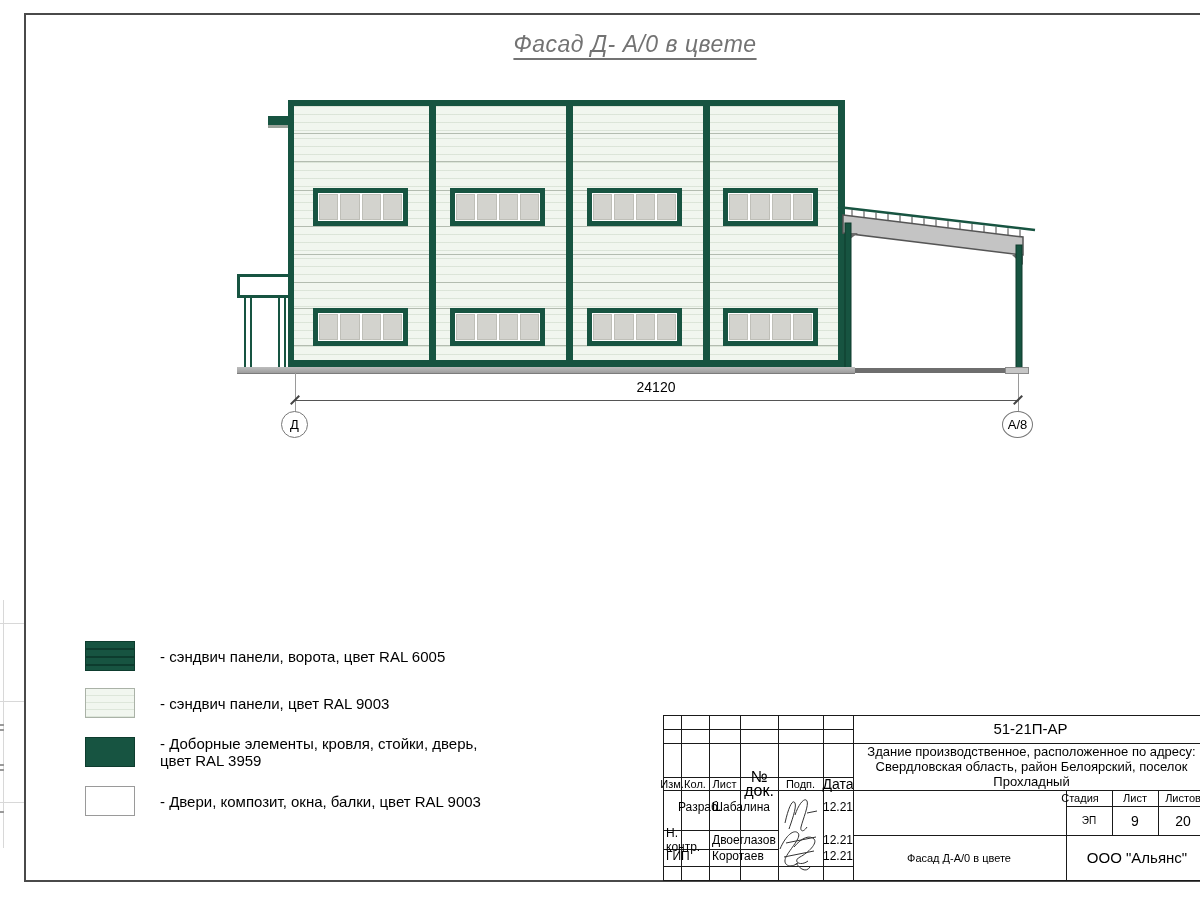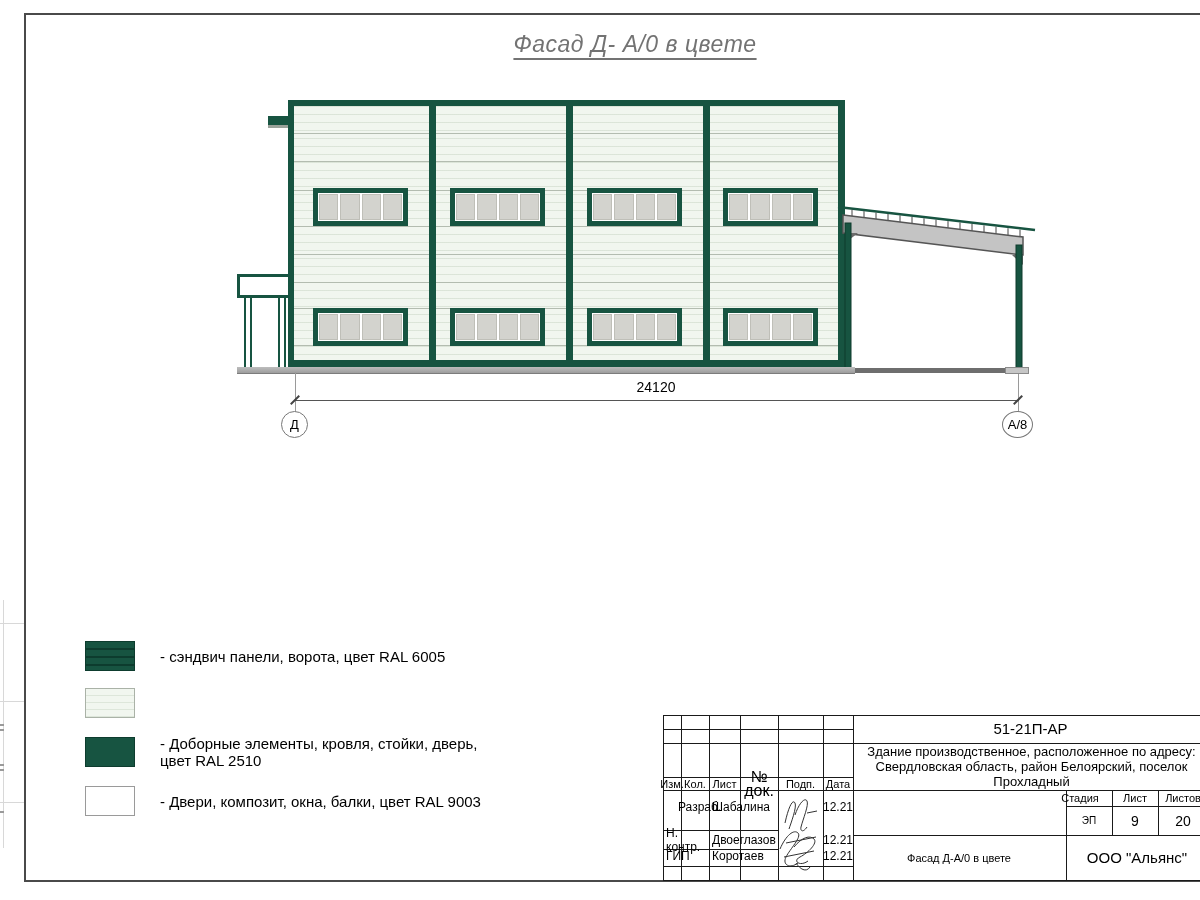--- a/index.html
+++ b/index.html
@@ -194,26 +194,30 @@
 
 <div class="legend-item" style="top:641px;">
   <div class="swatch sw-gate"></div>
   <div class="legend-label">
       <div>- сэндвич панели, ворота, цвет RAL 6005</div>
       <div></div>
     </div>
 </div>
 <div class="legend-item" style="top:688px;">
   <div class="swatch sw-wall"></div>
+  <div class="legend-label">
+      <div>- сэндвич панели, цвет RAL 9003</div>
+      <div></div>
+    </div>
 </div>
 <div class="legend-item" style="top:735px;">
   <div class="swatch sw-solid"></div>
   <div class="legend-label">
       <div>- Доборные элементы, кровля, стойки, дверь,</div>
-      <div>цвет RAL 2510</div>
+      <div>цвет RAL 3959</div>
     </div>
 </div>
 <div class="legend-item" style="top:786px;">
   <div class="swatch sw-white"></div>
   <div class="legend-label">
       <div>- Двери, композит, окна, балки, цвет RAL 9003</div>
       <div></div>
     </div>
 </div>
 
@@ -236,21 +240,21 @@
   <div class="tb-line-h" style="left:0;top:75px;width:190px;"></div>
   <div class="tb-line-h" style="left:0;top:115px;width:115px;"></div>
   <div class="tb-line-h" style="left:0;top:134px;width:115px;"></div>
   <div class="tb-line-h" style="left:0;top:151px;width:190px;"></div>
 
   <div class="tb-text" style="left:0;top:62px;width:18px;height:13px;font-size:11px;">Изм.</div>
   <div class="tb-text" style="left:18px;top:62px;width:28px;height:13px;font-size:11px;">Кол.</div>
   <div class="tb-text" style="left:46px;top:62px;width:31px;height:13px;font-size:11px;">Лист</div>
   <div class="tb-text" style="left:77px;top:62px;width:38px;height:13px;font-size:16px;">№ док.</div>
   <div class="tb-text" style="left:115px;top:62px;width:45px;height:13px;font-size:11px;">Подп.</div>
-  <div class="tb-text" style="left:160px;top:62px;width:30px;height:13px;font-size:11px;">Дата</div>
+  <div class="tb-text" style="left:160px;top:62px;width:30px;height:13px;font-size:14px;">Дата</div>
 
   <div class="tb-text tb-left" style="left:15px;top:85px;width:45px;height:14px;">Разраб.</div>
   <div class="tb-text tb-left" style="left:49px;top:85px;width:65px;height:14px;">Шабалина</div>
   <div class="tb-text" style="left:160px;top:85px;width:30px;height:14px;">12.21</div>
   <div class="tb-text tb-left" style="left:3px;top:118px;width:48px;height:14px;">Н. контр.</div>
   <div class="tb-text tb-left" style="left:49px;top:118px;width:66px;height:14px;">Двоеглазов</div>
   <div class="tb-text" style="left:160px;top:118px;width:30px;height:14px;">12.21</div>
   <div class="tb-text tb-left" style="left:3px;top:134px;width:45px;height:14px;">ГИП</div>
   <div class="tb-text tb-left" style="left:49px;top:134px;width:65px;height:14px;">Коротаев</div>
   <div class="tb-text" style="left:160px;top:134px;width:30px;height:14px;">12.21</div>

